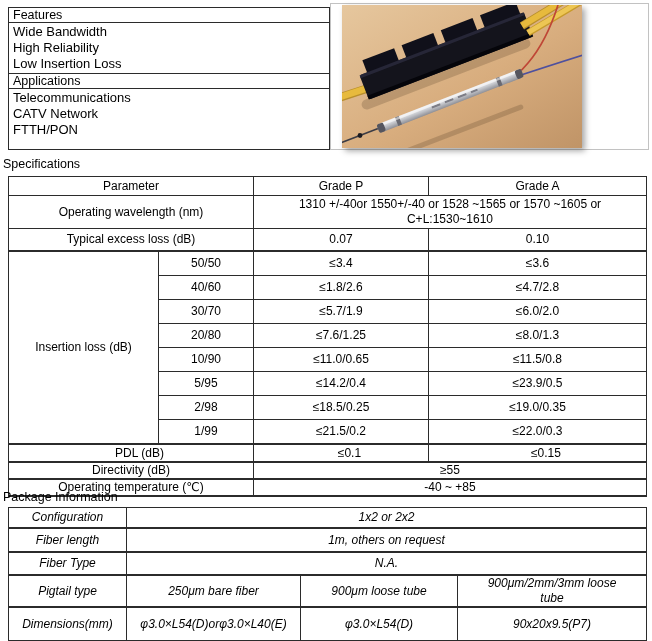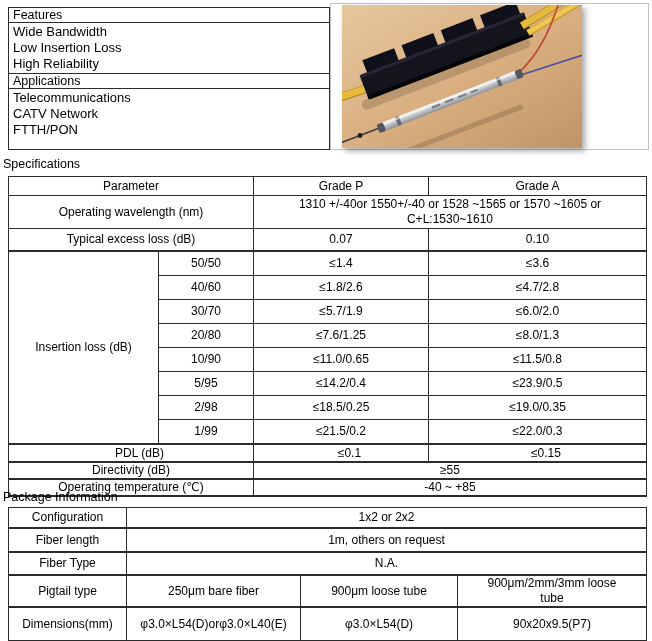--- a/index.html
+++ b/index.html
@@ -40,41 +40,41 @@
   .spec-table{border-bottom:2px solid #2b2b2b;}
   .r-head td{height:18px;}
   .r-wave td{height:32px;}
   .r-excess td{height:21px;}
   .r-il td{height:23px;}
   .r-pdl td{height:16px;padding-left:19px;}
   .r-dir td{height:15px;}
   .r-temp td{height:15px;}
   .bt2 td{border-top-width:2px;}
 
-  .pkg-table{left:8px;top:507px;width:638px;}
+  .pkg-table{left:8px;top:507px;width:638px;font-style:italic;}
   .pkg-table tr + tr td{border-top-width:2px;}
   .pkg-table{border-bottom:2px solid #2b2b2b;}
   .pr-1 td{height:19px;}
   .pr-2 td{height:22px;}
   .pr-3 td{height:21px;}
   .pr-4 td{height:28px;}
   .pr-5 td{height:32px;}
   .wrapbox{overflow-wrap:anywhere;margin:0 auto;}
   .wb-dim{max-width:160px;}
   .wb-tube{max-width:136px;}
 </style>
 </head>
 <body>
 
 <div class="abs feat-table">
   <div class="feat-hd">Features</div>
   <div class="feat-items first">
     <div>Wide Bandwidth</div>
+    <div>High Reliability</div>
     <div>Low Insertion Loss</div>
-    <div>High Reliability</div>
   </div>
   <div class="feat-hd2">Applications</div>
   <div class="feat-items second">
     <div>Telecommunications</div>
     <div>CATV Network</div>
     <div>FTTH/PON</div>
   </div>
 </div>
 
 <div class="abs photo-cell">
@@ -168,21 +168,21 @@
   </tr>
   <tr class="r-excess">
     <td colspan="2">Typical excess loss (dB)</td>
     <td>0.07</td>
     <td>0.10</td>
   </tr>
 
   <tr class="r-il bt2">
     <td rowspan="8">Insertion loss (dB)</td>
     <td>50/50</td>
-    <td>≤1.4</td>
+    <td>≤3.4</td>
     <td>≤3.6</td>
   </tr>
   <tr class="r-il">
     <td>40/60</td>
     <td>≤1.8/2.6</td>
     <td>≤4.7/2.8</td>
   </tr>
   <tr class="r-il">
     <td>30/70</td>
     <td>≤5.7/1.9</td>

